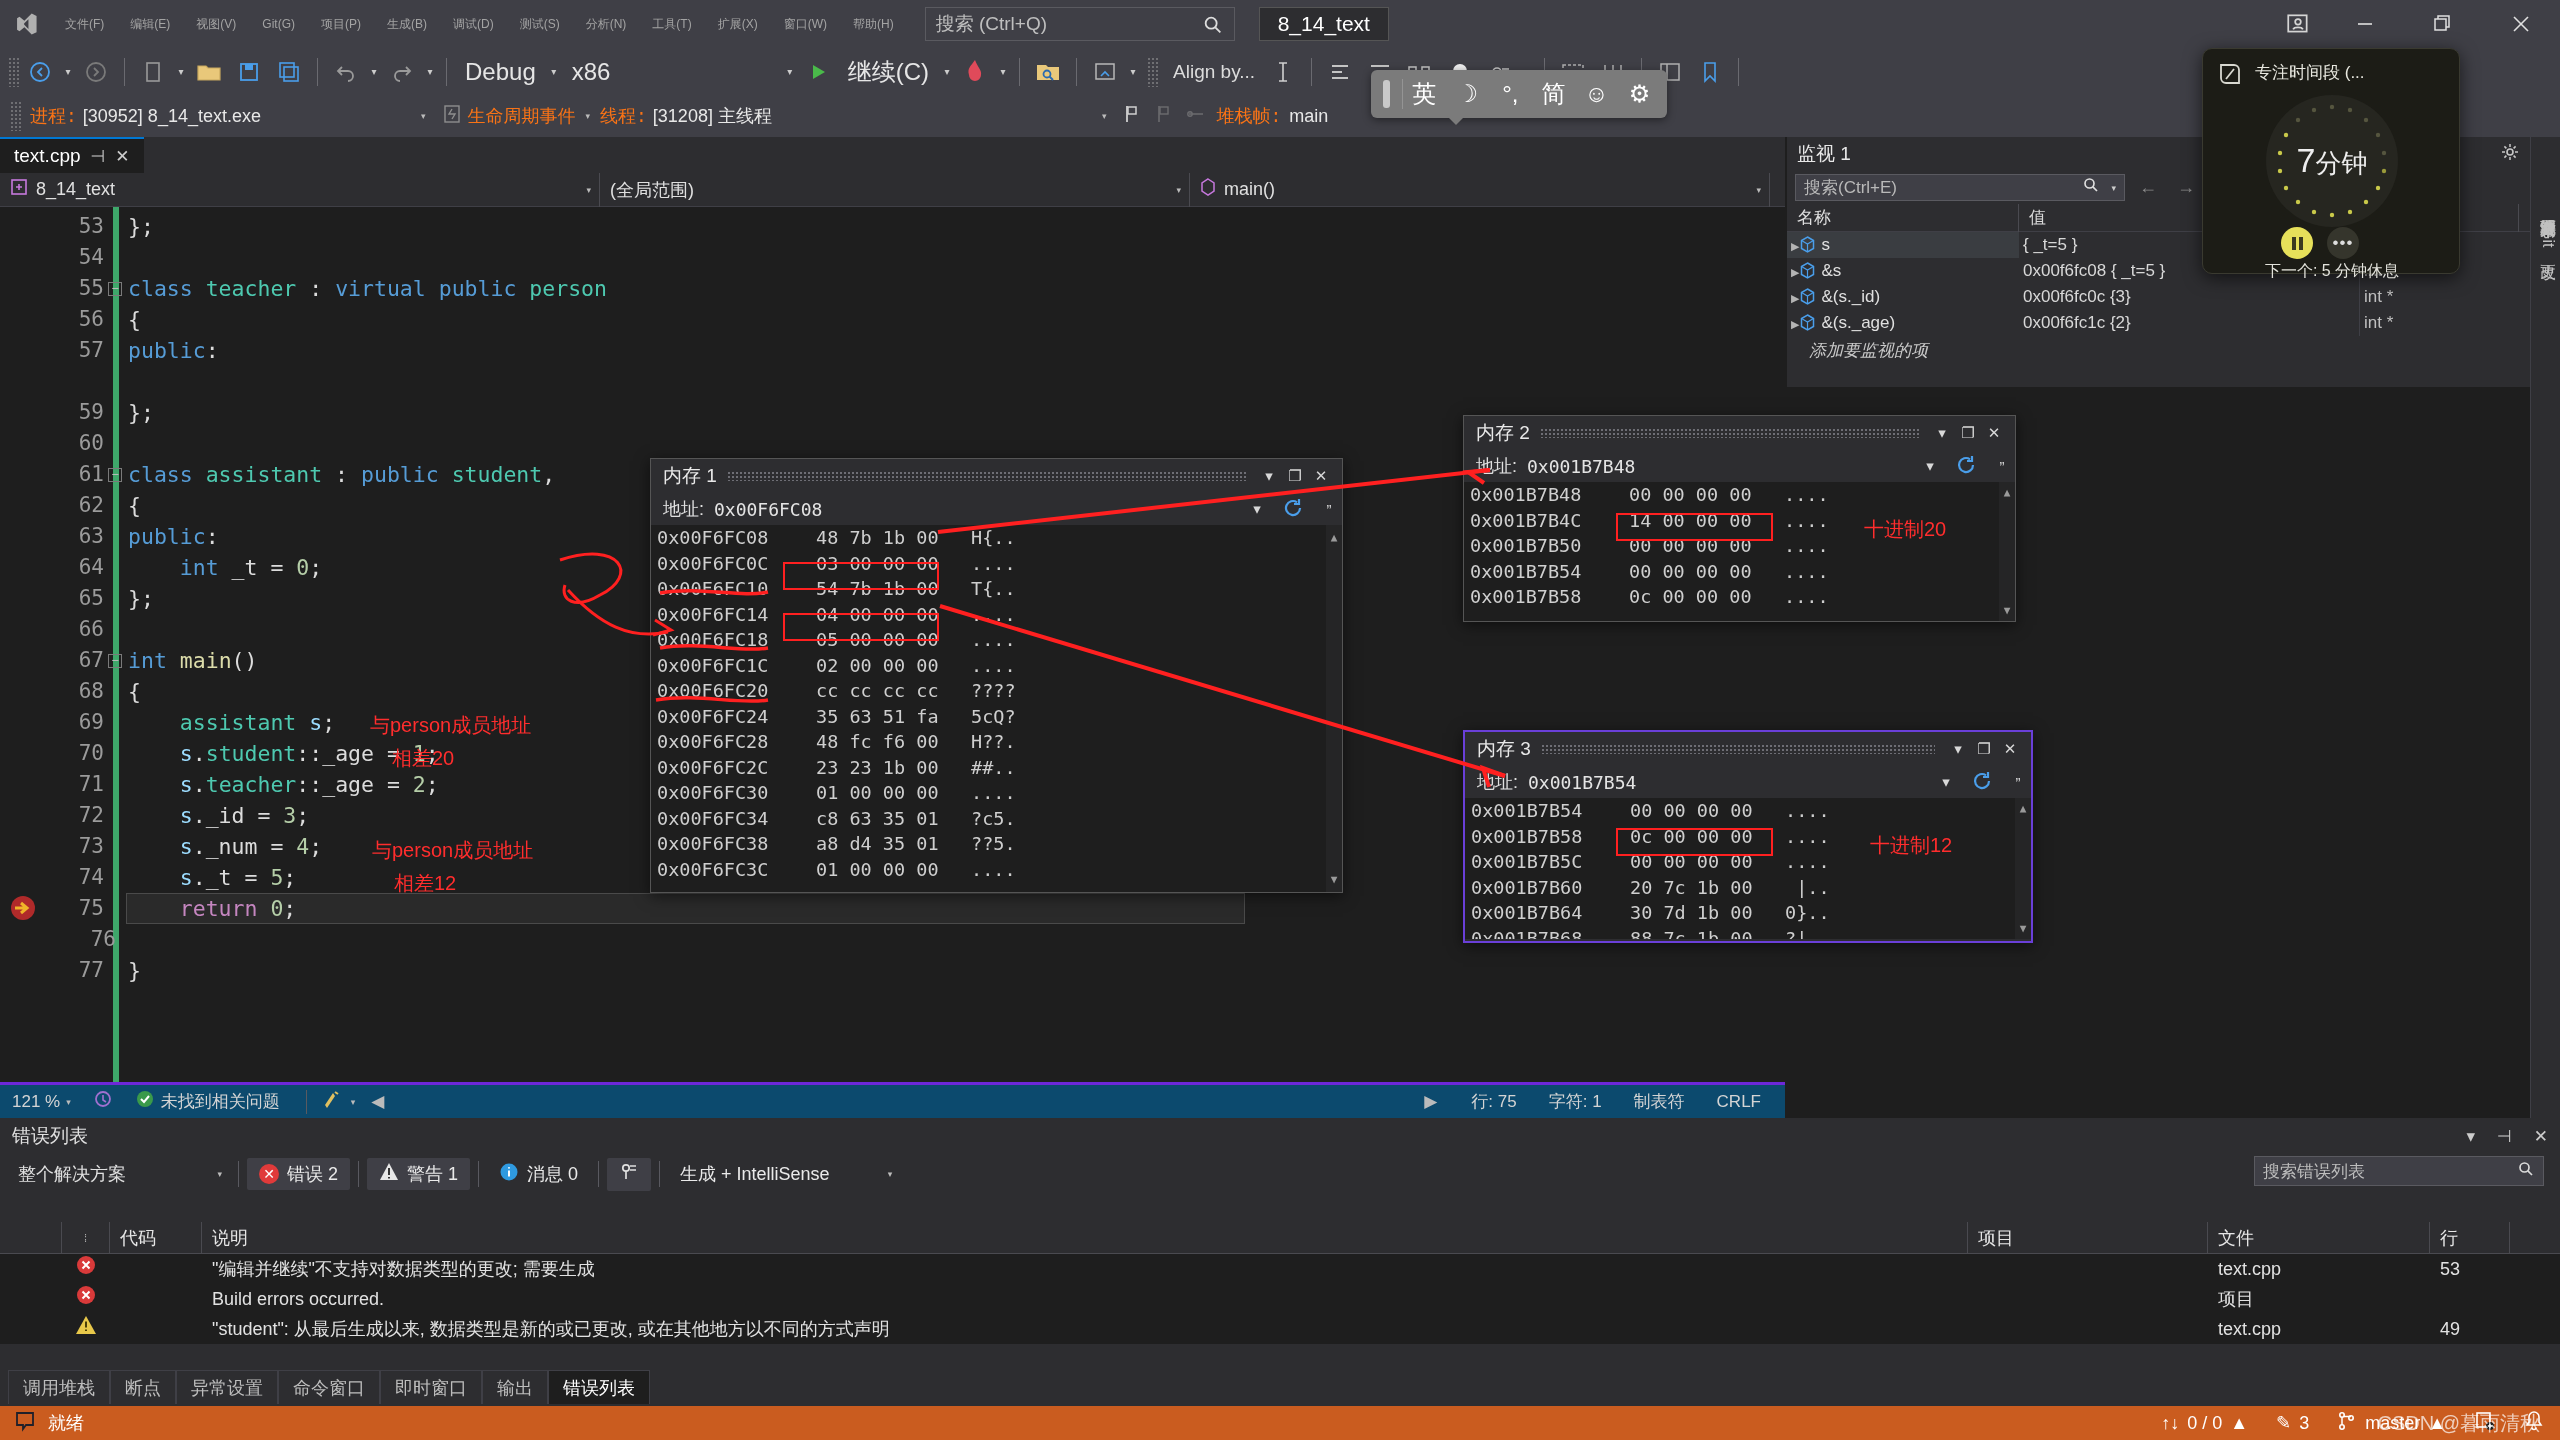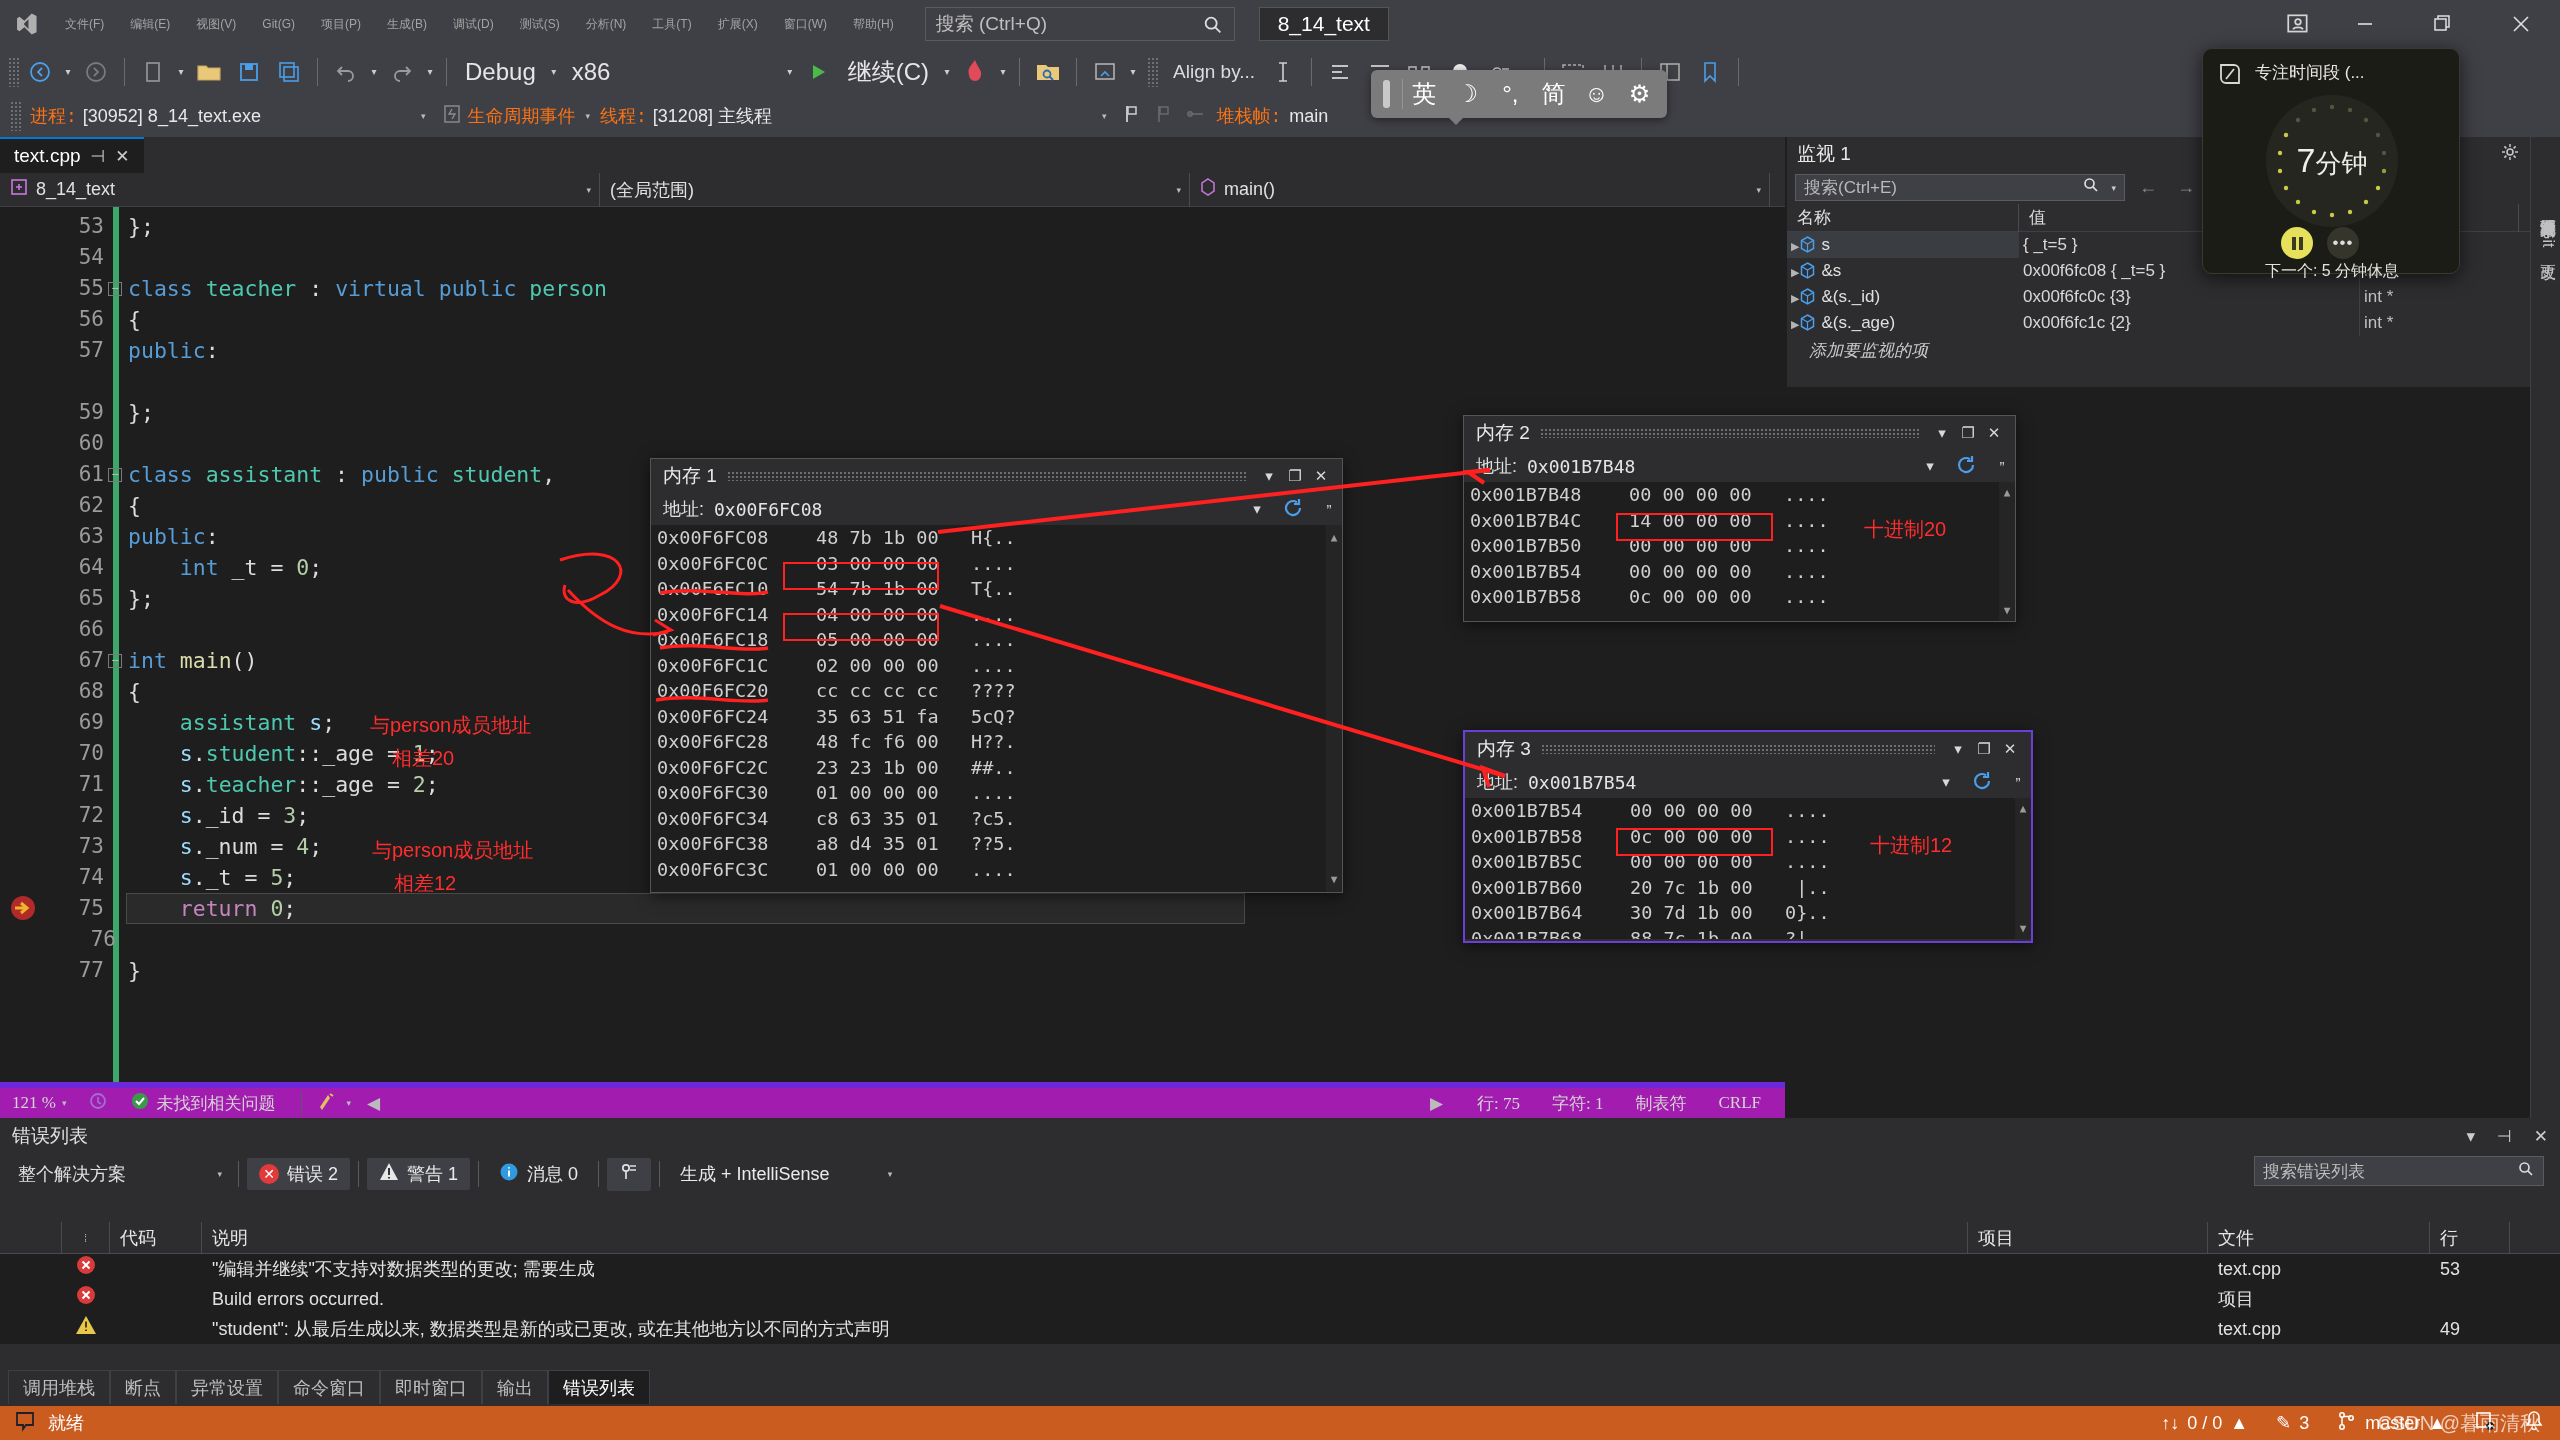--- a/index.html
+++ b/index.html
@@ -145,22 +145,22 @@
   .curline { position:absolute; left:128px; right:540px; height:31px;
      border:1px solid #4a4a4a; background:#2a2a2a; }
   .bparrow { position:absolute; left:8px; width:28px; height:28px; }
 
   
   .anno { position:absolute; color:#ff2d2d; font-size:20px; font-family:"Liberation Sans",sans-serif;
     z-index:30; white-space:nowrap; }
 
   
   .edstatus {
-    position:absolute; left:0; top:1082px; width:1785px; height:36px; background:#a21caf;
-    display:flex; align-items:center; font-size:17px; color:#d4d4d4; border-top:6px solid #6d28d9;font-family:Liberation Serif, serif;
+    position:absolute; left:0; top:1082px; width:1785px; height:36px; background:#0c4a6e;
+    display:flex; align-items:center; font-size:17px; color:#d4d4d4; border-top:3px solid #6d28d9;
   }
   .eds-box { display:flex; align-items:center; gap:6px; padding:0 12px; }
 
   
   .memwin { position:absolute; background:#2d2d30; z-index:40; box-shadow:0 3px 14px rgba(0,0,0,.55);}
   .mw-title { height:34px; display:flex; align-items:center; padding:0 8px 0 12px;
     font-size:19px; color:#e8e8e8; }
   .mw-title .grip { flex:1; height:10px; margin:0 10px;
      background-image: radial-gradient(#6e6e75 1px, transparent 1px); background-size:4px 4px;}
   .mw-ico { width:26px; text-align:center; font-size:15px; color:#d8d8d8;}

